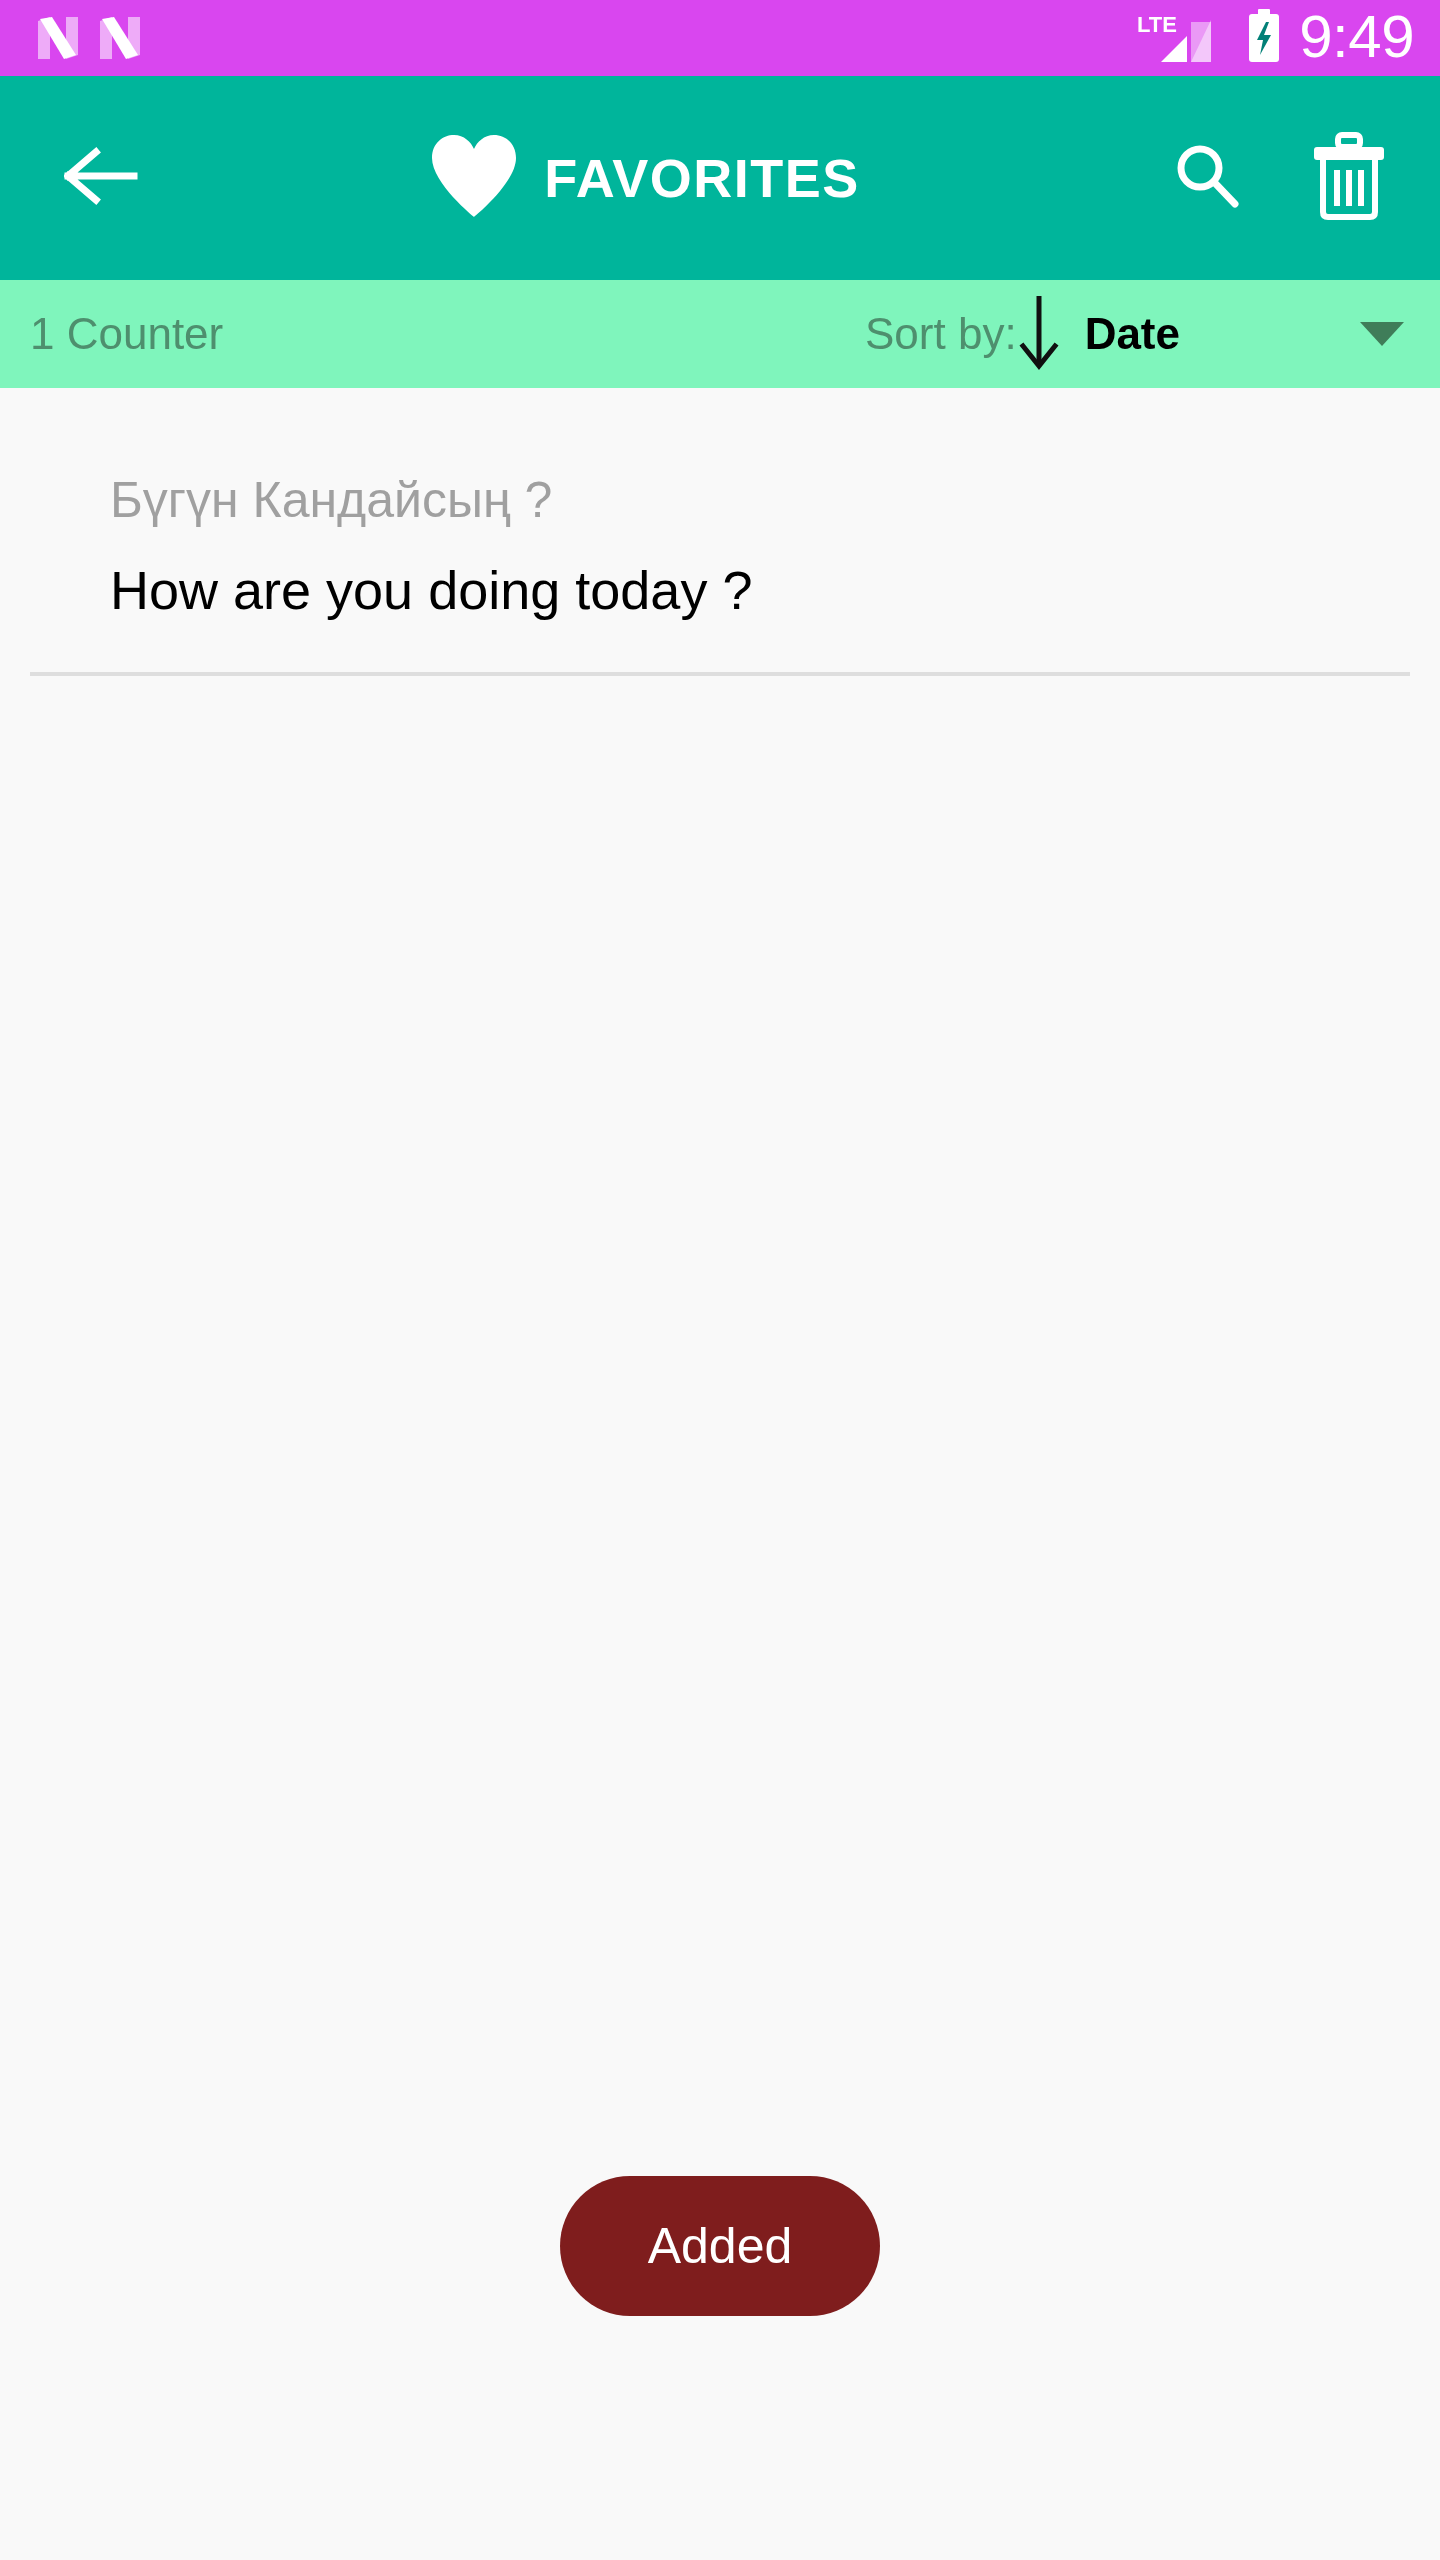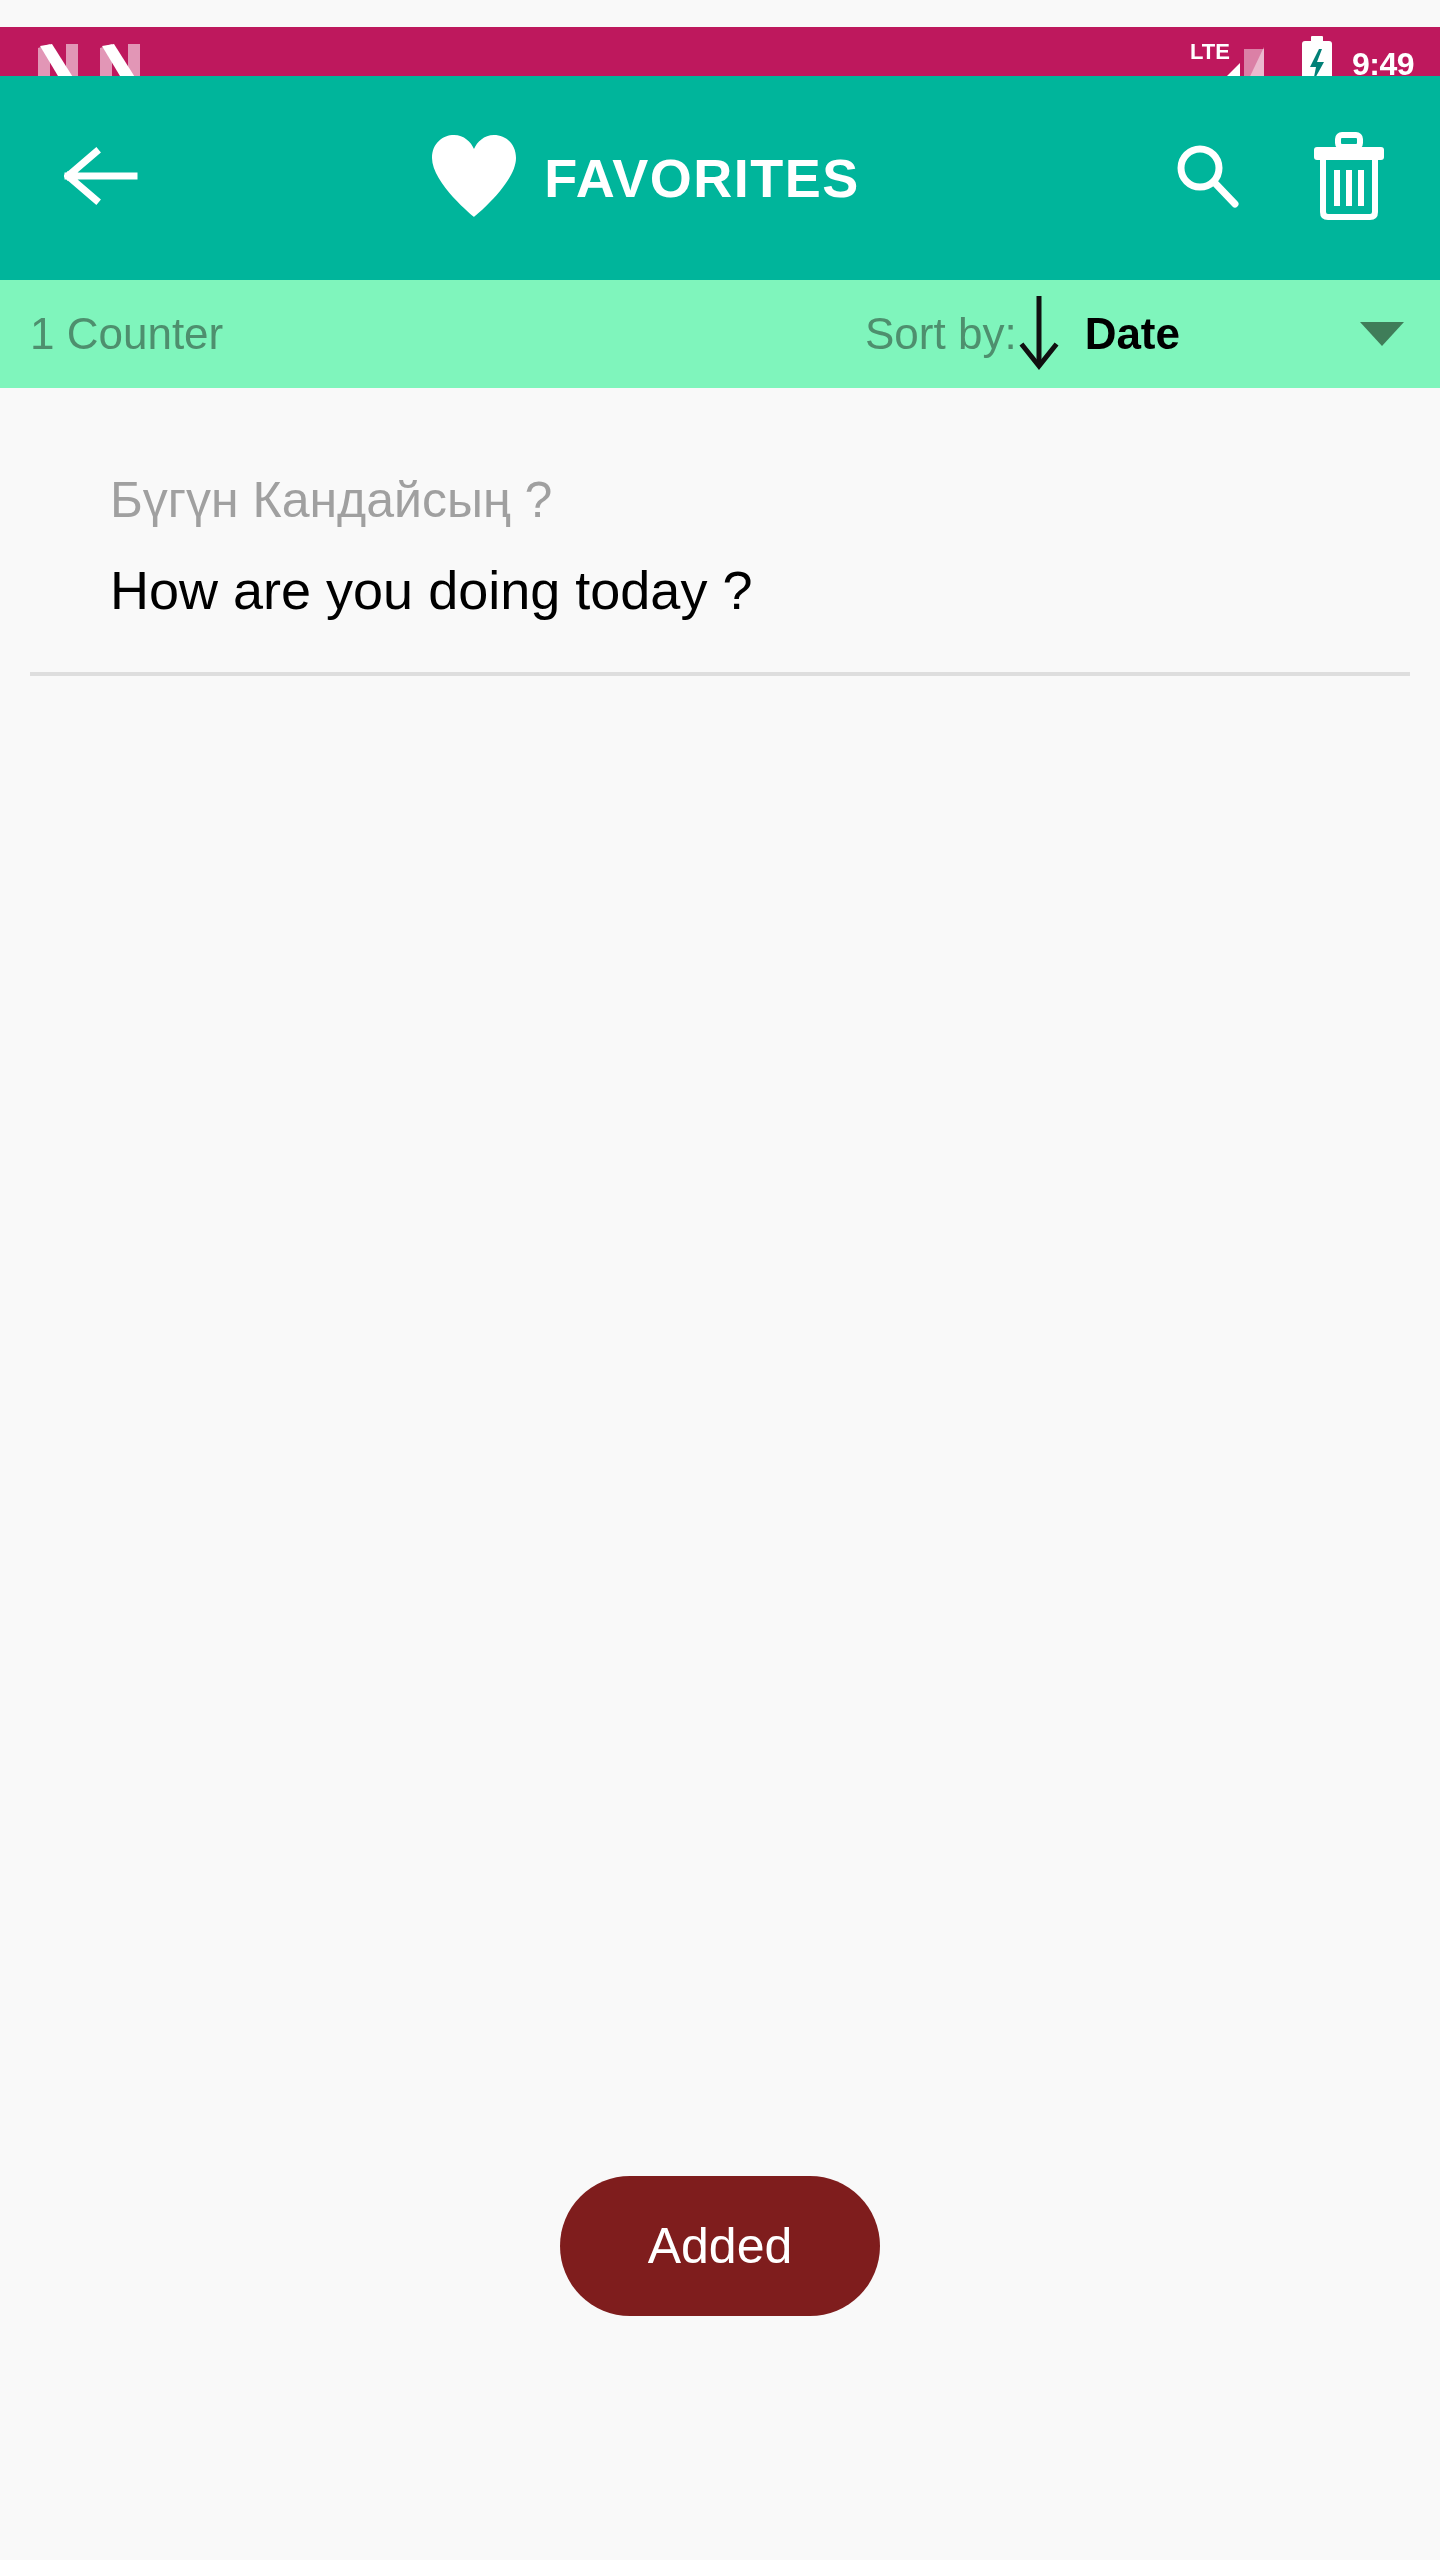--- a/index.html
+++ b/index.html
@@ -20,49 +20,48 @@
     background: #f9f9f9;
     overflow: hidden;
   }
 
   
   .status-bar {
     position: absolute;
     top: 0; left: 0;
     width: 1440px;
     height: 76px;
-    background: #be185d;
+    background: #d946ef;
     display: flex;
     align-items: center;
     justify-content: space-between;
     box-sizing: border-box;
     padding: 0 26px 0 36px;
-    margin-top: 27px;
   }
   .status-left {
     display: flex;
     align-items: center;
     gap: 18px;
   }
   .nougat-n { display: block; }
   .status-right {
     display: flex;
     align-items: center;
     gap: 0px;
   }
   .lte-signal {
     display: flex;
     align-items: flex-end;
     margin-right: 14px;
   }
   .battery-icon { margin-right: 16px; }
   .clock {
     color: #ffffff;
-    font-size: 32px;
-    font-weight: 700;
+    font-size: 60px;
+    font-weight: 400;
     letter-spacing: -0.5px;
     line-height: 1;
     padding-bottom: 3px;
   }
 
   
   .app-bar {
     position: absolute;
     top: 76px; left: 0;
     width: 1440px;

